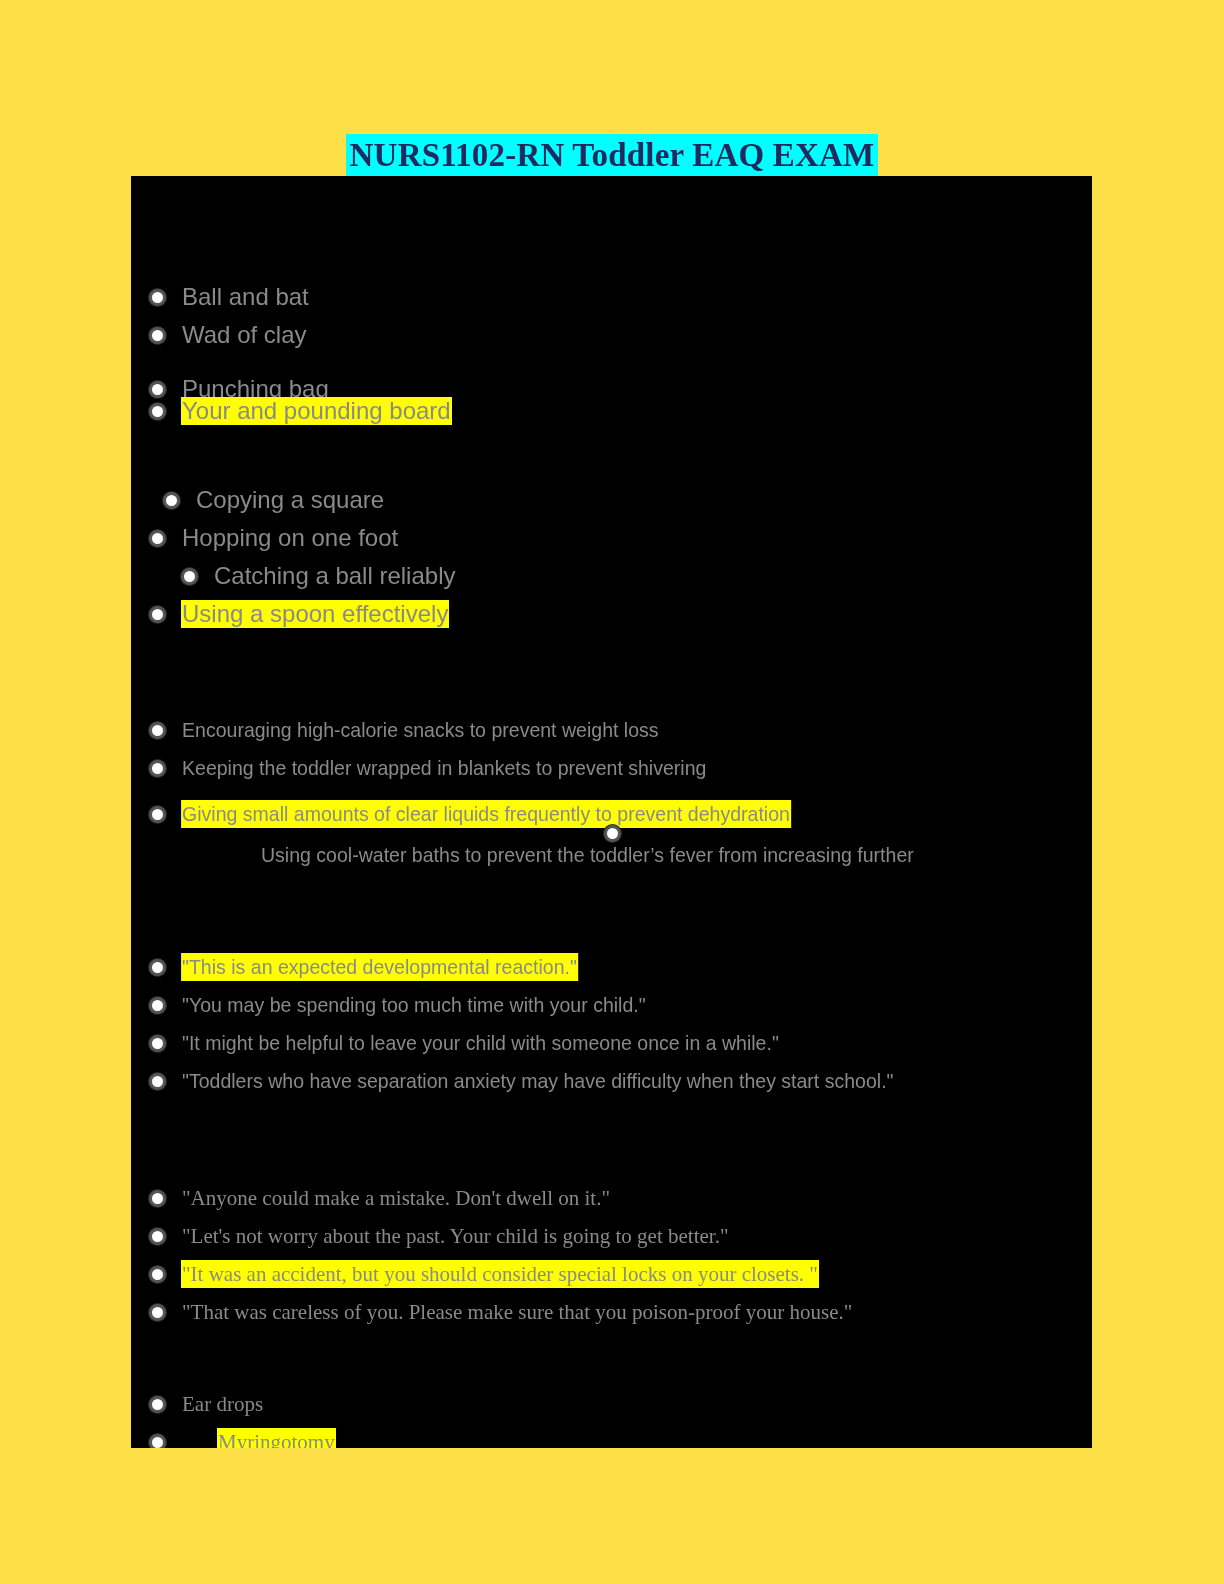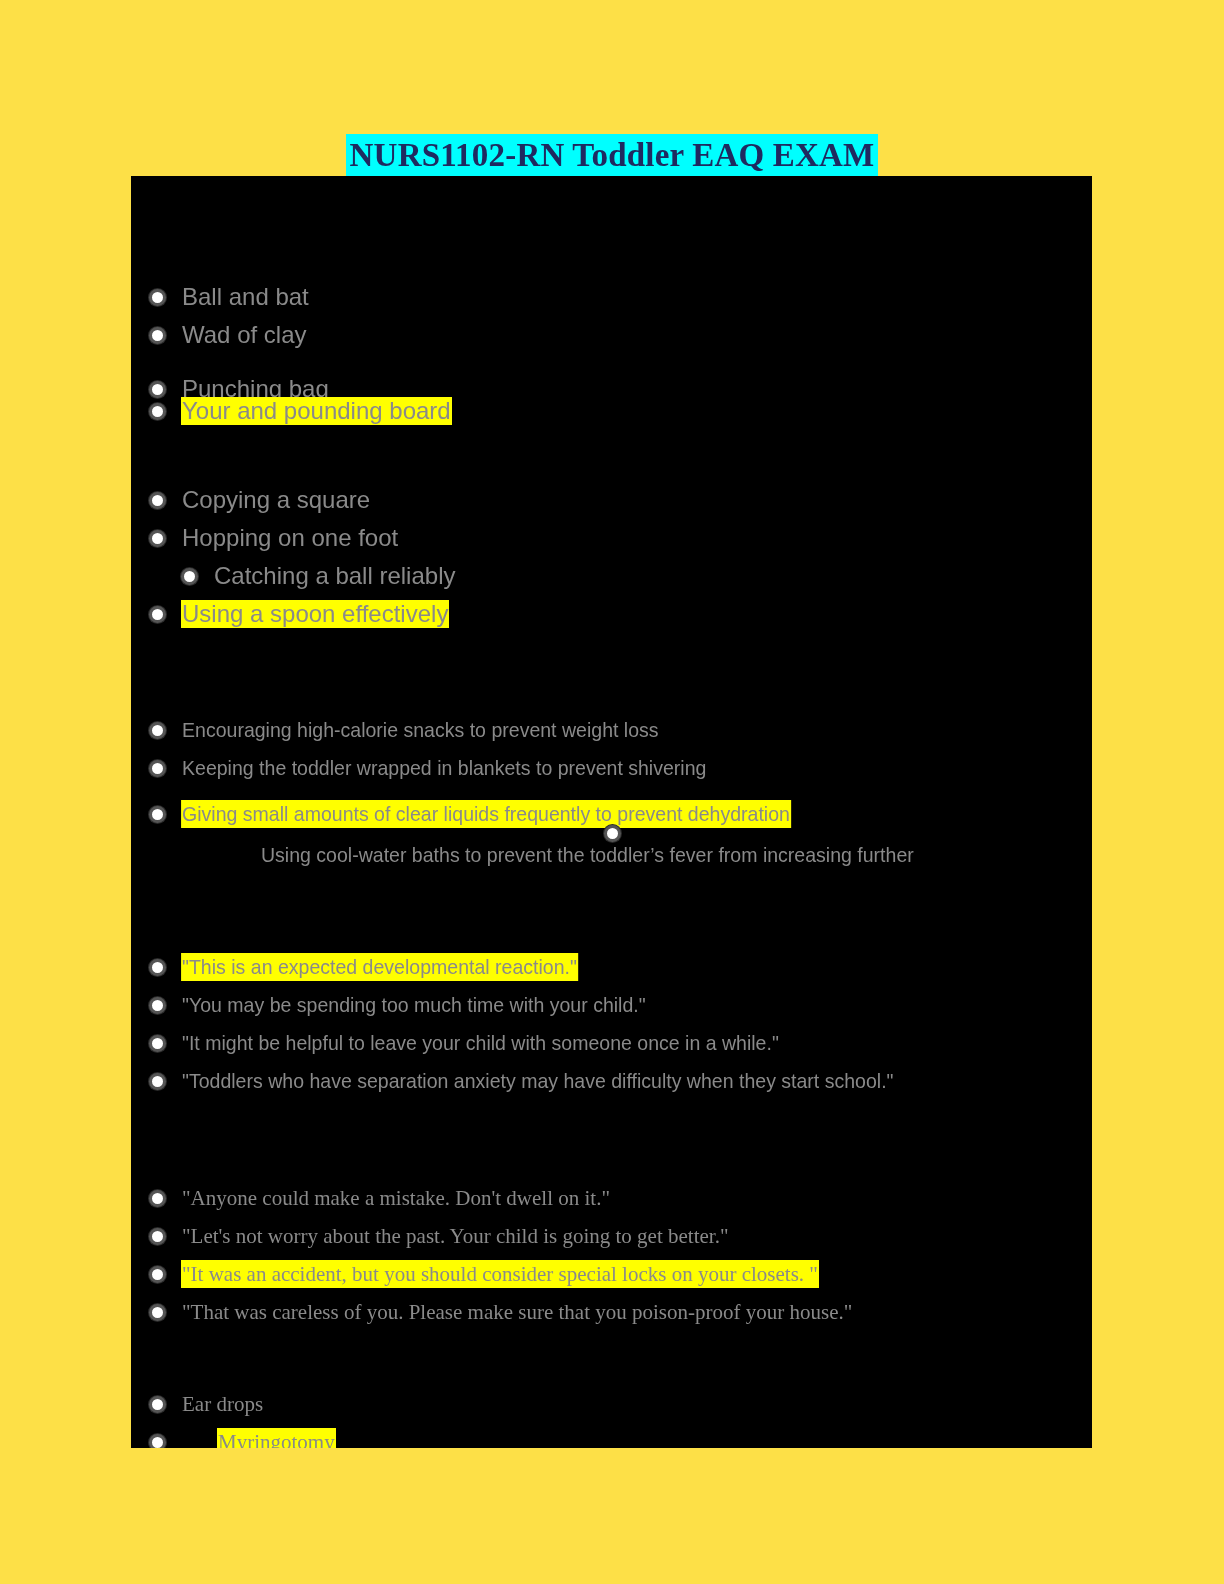--- a/index.html
+++ b/index.html
@@ -136,21 +136,21 @@
             <span class="radio"></span>
             <span class="opt-text">Punching bag</span>
           </div>
           <div class="opt-row" style="position: absolute; left: 0px; top: 114px; height: 38px;">
             <span class="radio"></span>
             <span class="opt-text hl">Your and pounding board</span>
           </div>
         </div>
         <div class="rule" style="position: absolute; top: 249px;"></div>
         <div class="qgroup g-sans" style="position: absolute; left: 0px; top: 305px;">
-          <div class="opt-row" style="position: absolute; left: 0px; top: 0px; height: 38px;">
+          <div class="opt-row" style="position: absolute; left: 14px; top: 0px; height: 38px;">
             <span class="radio"></span>
             <span class="opt-text">Copying a square</span>
           </div>
           <div class="opt-row" style="position: absolute; left: 0px; top: 38px; height: 38px;">
             <span class="radio"></span>
             <span class="opt-text">Hopping on one foot</span>
           </div>
           <div class="opt-row" style="position: absolute; left: 0px; top: 76px; height: 38px; margin-left: 32px;">
             <span class="radio"></span>
             <span class="opt-text">Catching a ball reliably</span>

